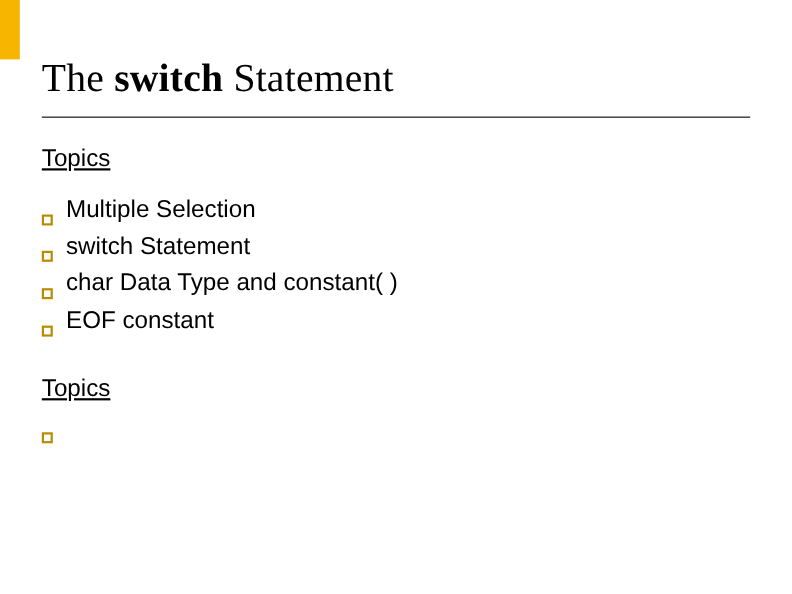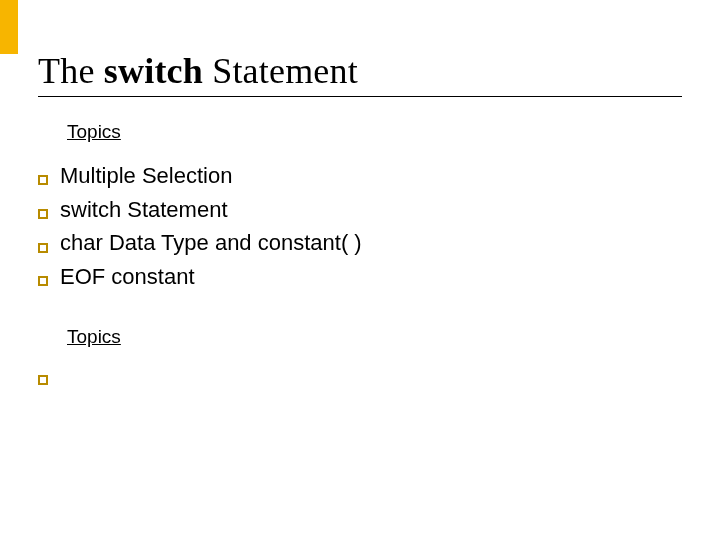--- a/index.html
+++ b/index.html
@@ -28,42 +28,41 @@
       left: 38px;
       right: 38px;
       top: 50px;
     }
     .title {
       font-family: Georgia, 'Times New Roman', serif;
       font-size: 36px;
       font-weight: normal;
       color: #000;
       border-bottom: 1.5px solid #000;
-      padding-bottom: 4px;
+      padding-bottom: 14px;
       margin-bottom: 24px;
       letter-spacing: 0.2px;
     }
     .title .bold {
       font-weight: bold;
     }
     .section-heading {
-      font-size: 19px;
+      font-size: 22px;
       color: #000;
       text-decoration: underline;
       margin-top: 8px;
       margin-bottom: 18px;
       font-weight: normal;
-      margin-left: 29px;
     }
     .bullet-list {
       margin-bottom: 34px;
     }
     .bullet-item {
       display: flex;
-      align-items: center;
+      align-items: flex-end;
       margin-bottom: 4px;
     }
     .bullet-marker {
       width: 10px;
       height: 10px;
       border: 2px solid #b88b00;
       margin-top: 9px;
       margin-right: 12px;
       flex-shrink: 0;
     }

